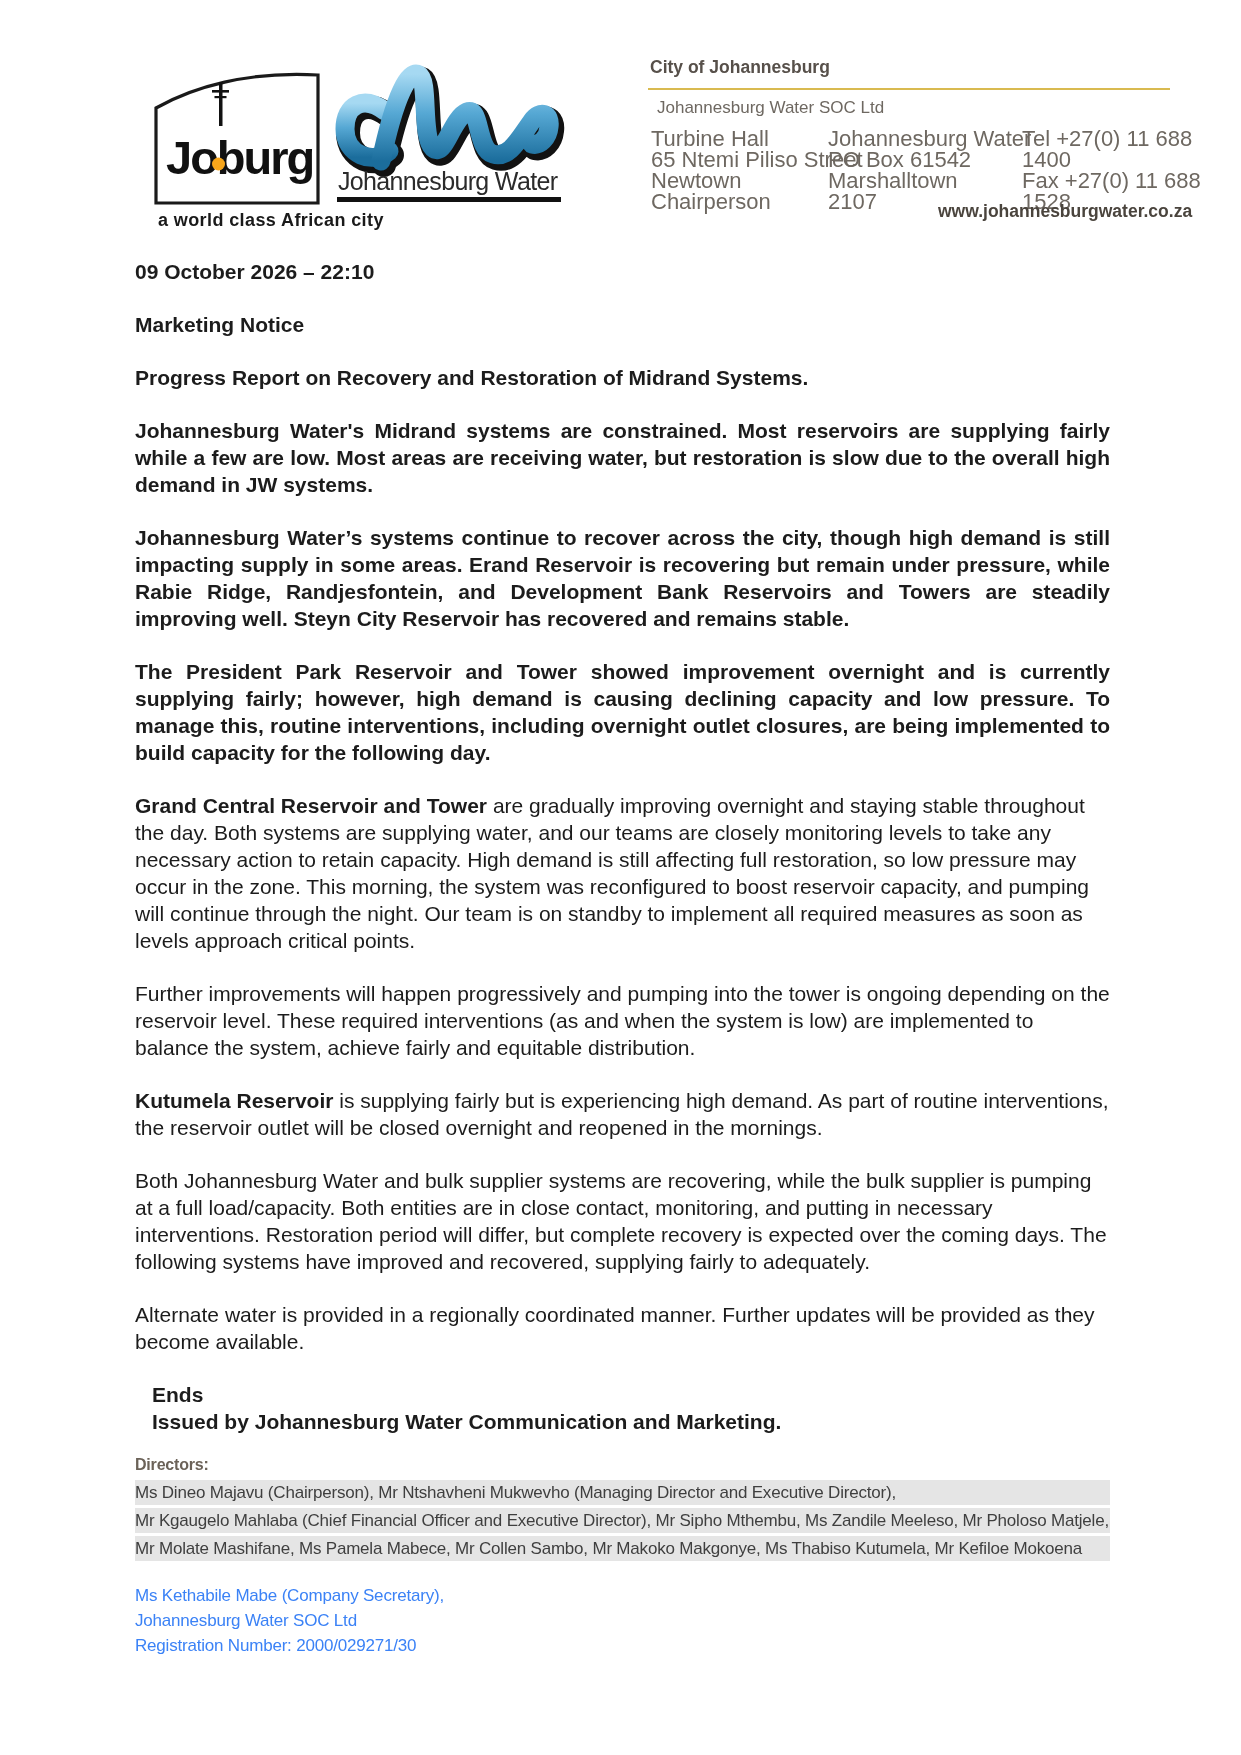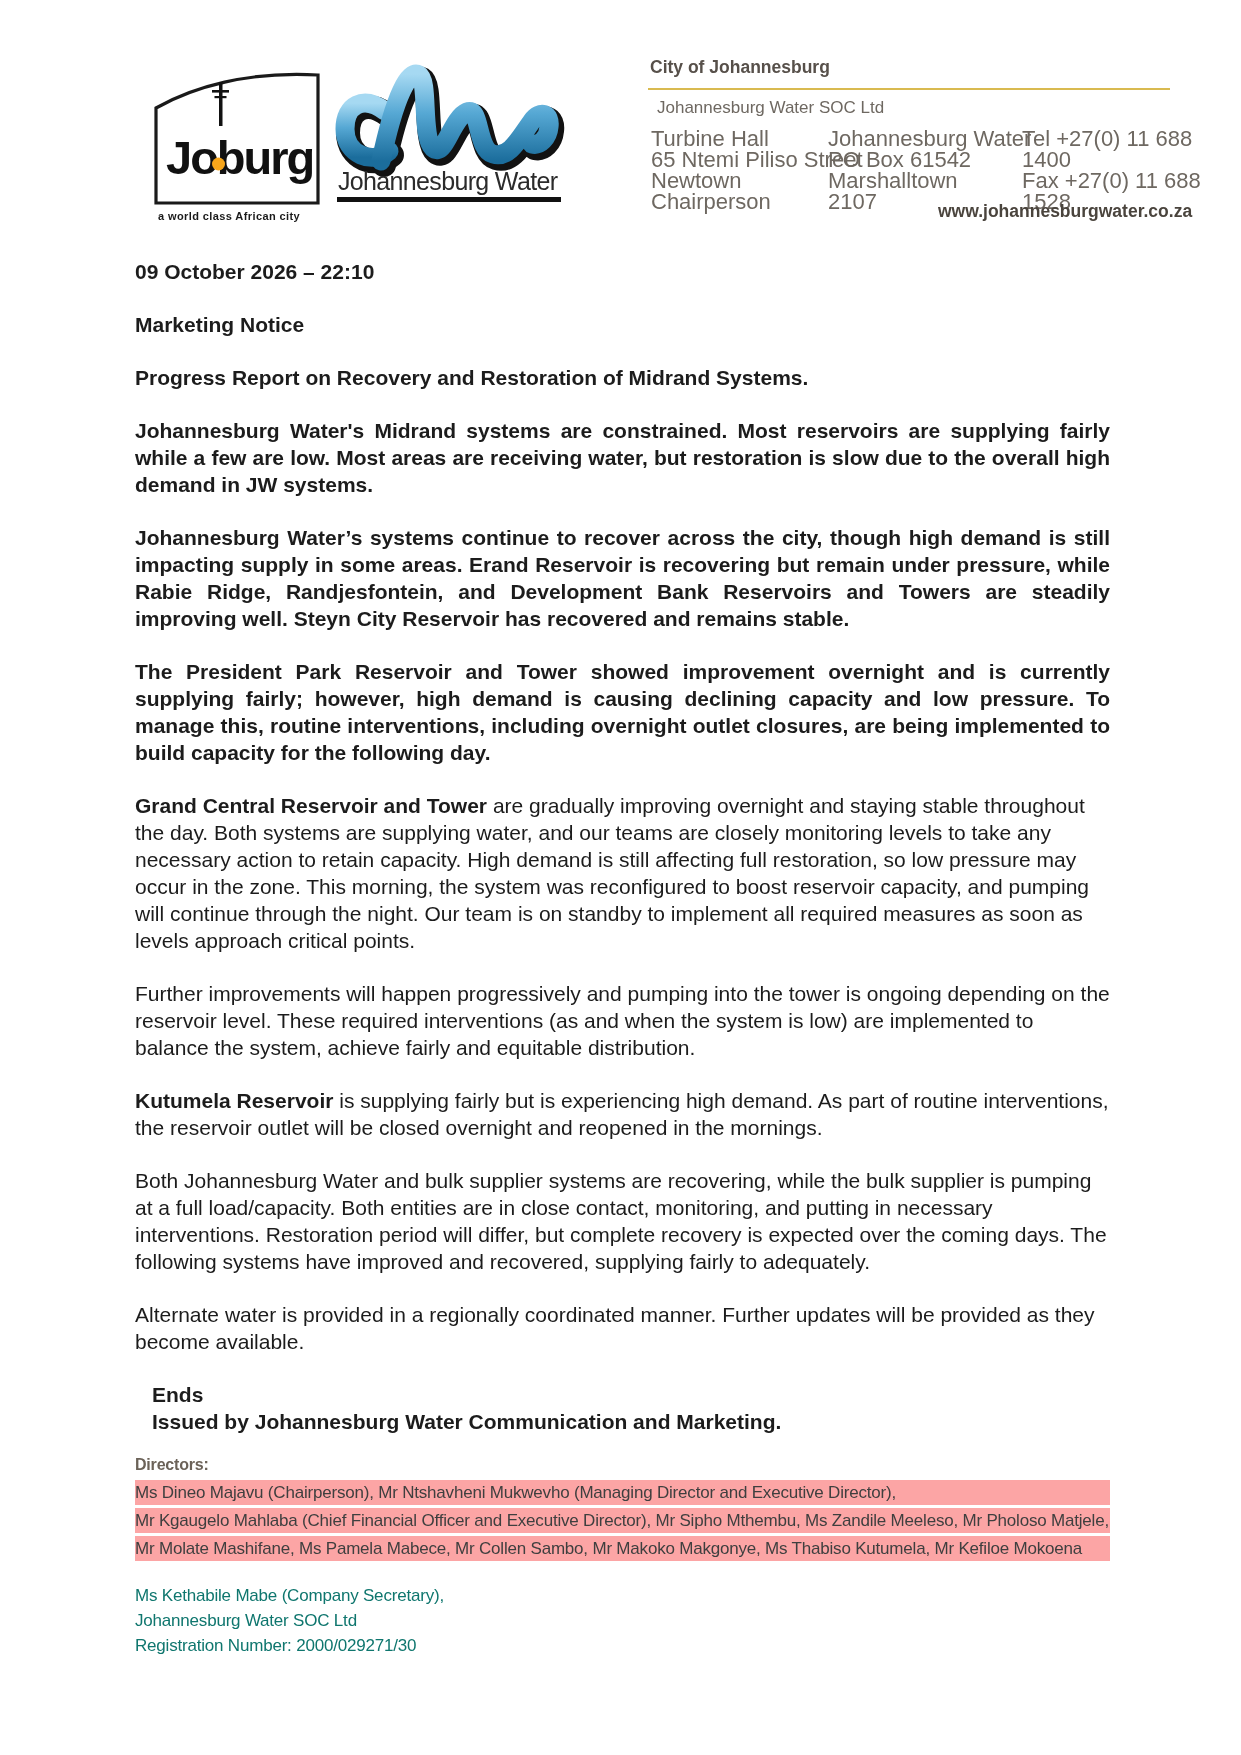--- a/index.html
+++ b/index.html
@@ -1,42 +1,42 @@
 <!DOCTYPE html>
 <html><head>
 <meta charset="utf-8">
 <style>
   html,body{margin:0;padding:0;background:#ffffff;}
   body{font-family:"Liberation Sans", sans-serif; color:#1c1c1c;}
   .page{position:relative;width:1241px;height:1755px;background:#fff;overflow:hidden;}
 
   
   .joburg-logo{position:absolute;left:153px;top:64px;width:168px;height:146px;}
-  .joburg-tagline{position:absolute;left:158px;top:210px;font-size:11px;font-weight:bold;color:#1a1a1a;letter-spacing:.4px;}
+  .joburg-tagline{position:absolute;left:158px;top:210px;font-size:18px;font-weight:bold;color:#1a1a1a;letter-spacing:.4px;}
   .jw-logo{position:absolute;left:333px;top:55px;width:232px;height:150px;}
 
   .hdr-title{position:absolute;left:650px;top:57px;font-size:17.5px;font-weight:bold;color:#57504a;}
   .gold-rule{position:absolute;left:648px;top:88px;width:522px;height:2px;background:#d9ba50;}
   .hdr-company{position:absolute;left:657px;top:98px;font-size:17px;color:#6e6861;}
   .hdr-col{position:absolute;top:128px;font-size:22px;color:#6e6861;line-height:21px;}
   .col1{left:651px;} .col2{left:828px;} .col3{left:1022px;}
   .hdr-web{position:absolute;left:938px;top:201px;font-size:17.5px;font-weight:bold;color:#4a443d;}
 
   
   .letter{position:absolute;left:135px;top:258px;width:975px;font-size:21px;line-height:27px;color:#1c1c1c;}
   .letter p{margin:0 0 26px 0;}
   .hline{font-weight:bold;}
   .j{text-align:justify;font-weight:bold;}
   .ends-block{margin:0 0 16px 17px;font-weight:bold;}
 
   
   .dir-label{font-size:16px;font-weight:bold;color:#6b6258;letter-spacing:-.2px;margin-bottom:2px;}
-  .dir-line{font-size:17px;color:#3f3f3f;letter-spacing:-.2px;line-height:19px;padding:3px 0;margin-bottom:3px;background:#fca5a5;}
+  .dir-line{font-size:17px;color:#3f3f3f;letter-spacing:-.2px;line-height:19px;padding:3px 0;margin-bottom:3px;background:#e5e5e5;}
   .secretary{margin-top:22px;}
-  .sec-line{font-size:17px;color:#0f766e;letter-spacing:-.2px;line-height:25px;}
+  .sec-line{font-size:17px;color:#3b82f6;letter-spacing:-.2px;line-height:25px;}
 </style>
 </head>
 <body>
 
 <div class="page">
 
   <svg class="joburg-logo" viewBox="0 0 168 146">
     <path d="M 3,44 C 40,23 95,7 165,11 L 165,139 L 3,139 Z" fill="#ffffff" stroke="#1a1a1a" stroke-width="3.2"></path>
     <text x="13" y="110" font-size="47" font-weight="bold" fill="#111" letter-spacing="-2" font-family="Liberation Sans, sans-serif">Joburg</text>
     <rect x="66" y="18" width="3.5" height="44" fill="#111"></rect>

